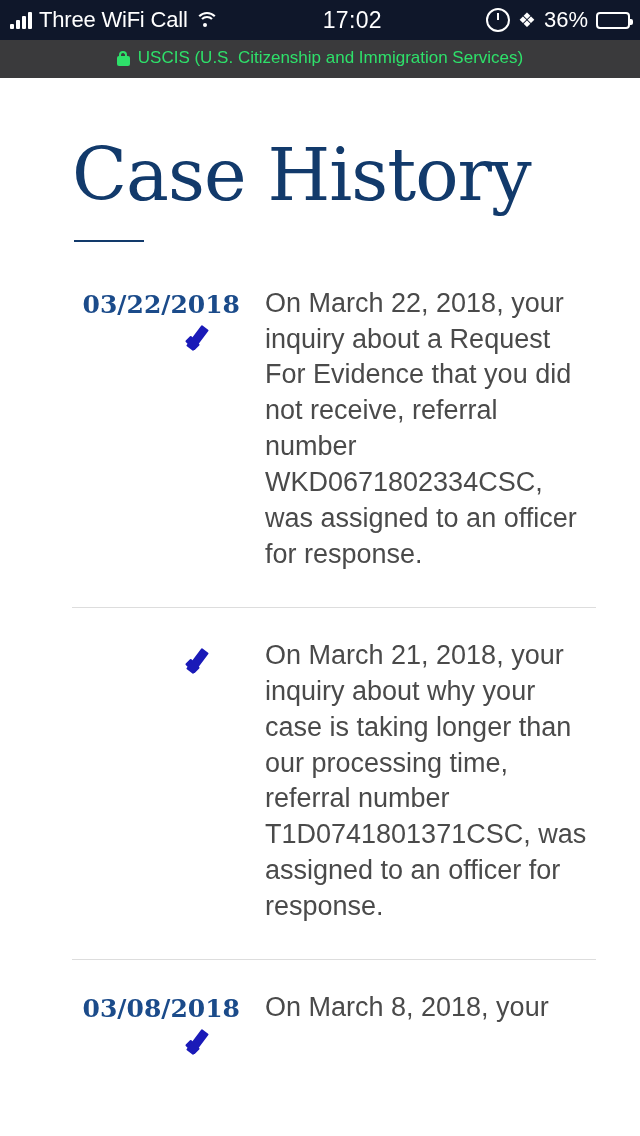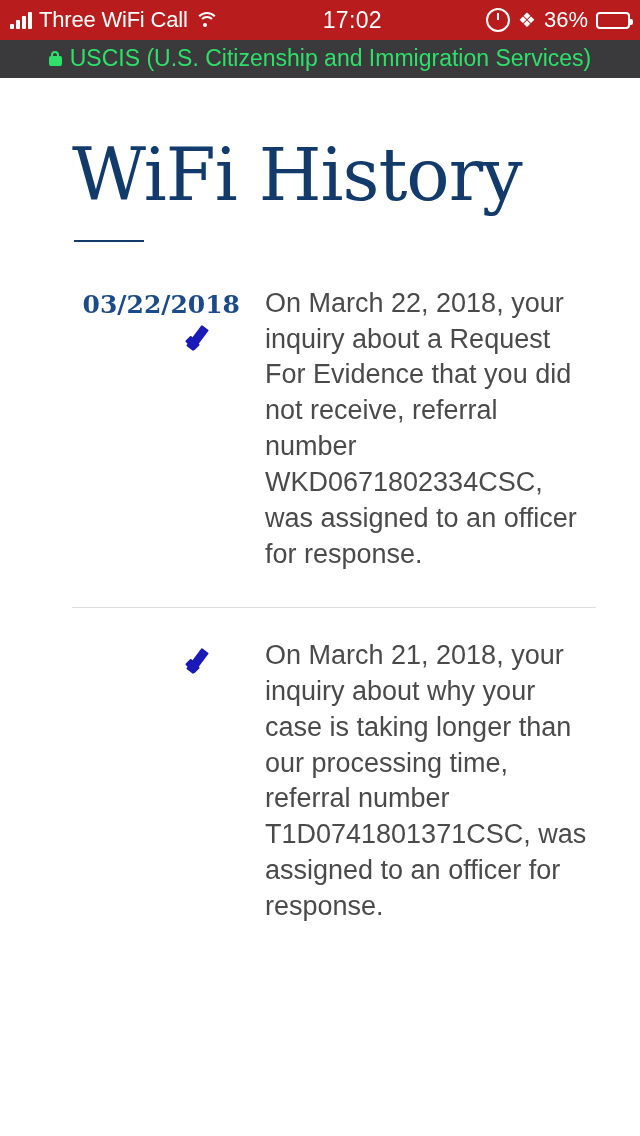--- a/index.html
+++ b/index.html
@@ -10,21 +10,21 @@
     width: 640px;
     height: 1136px;
     background: #ffffff;
     font-family: "Liberation Sans", sans-serif;
     overflow: hidden;
   }
 
   
   .status-bar {
     height: 40px;
-    background: #b91c1c;
+    background: #0f172a;
     color: #ffffff;
     display: flex;
     align-items: center;
     padding: 0 10px;
     font-size: 23px;
     font-family: "Liberation Sans", sans-serif;
     box-sizing: border-box;
   }
   .status-left {
     display: flex;
@@ -142,21 +142,21 @@
 
   
   .site-bar {
     height: 38px;
     background: #3a3a3c;
     color: #2ee06a;
     display: flex;
     align-items: center;
     justify-content: center;
     gap: 8px;
-    font-size: 23px;
+    font-size: 17px;
     font-family: "Liberation Sans", sans-serif;
     box-sizing: border-box;
     padding-bottom: 2px;
   }
   .padlock {
     position: relative;
     width: 13px;
     height: 15px;
     flex: 0 0 auto;
   }
@@ -314,21 +314,21 @@
 <div class="site-bar">
   <span class="padlock">
     <span class="shackle"></span>
       <span class="body"></span>
   </span>
   <span class="site-label">USCIS (U.S. Citizenship and Immigration Services)</span>
 </div>
 
 <div class="page">
   <div class="content">
-    <h1 class="page-title">WiFi History</h1>
+    <h1 class="page-title">Case History</h1>
     <div class="title-rule"></div>
 
     <div class="history-list">
 
       <div class="history-item">
         <div class="item-left">
           <div class="item-date">03/22/2018</div>
           <div class="check-wrap">
             <span class="check"></span>
           </div>
@@ -338,16 +338,25 @@
 
       <div class="history-item">
         <div class="item-left">
           <div class="check-wrap">
             <span class="check"></span>
           </div>
         </div>
         <div class="item-text">On March 21, 2018, your inquiry about why your case is taking longer than our processing time, referral number T1D0741801371CSC, was assigned to an officer for response.</div>
       </div>
 
+      <div class="history-item">
+        <div class="item-left">
+          <div class="item-date">03/08/2018</div>
+          <div class="check-wrap">
+            <span class="check"></span>
+          </div>
+        </div>
+        <div class="item-text">On March 8, 2018, your</div>
+      </div>
 
     </div>
   </div>
 </div>
 
 </body></html>

